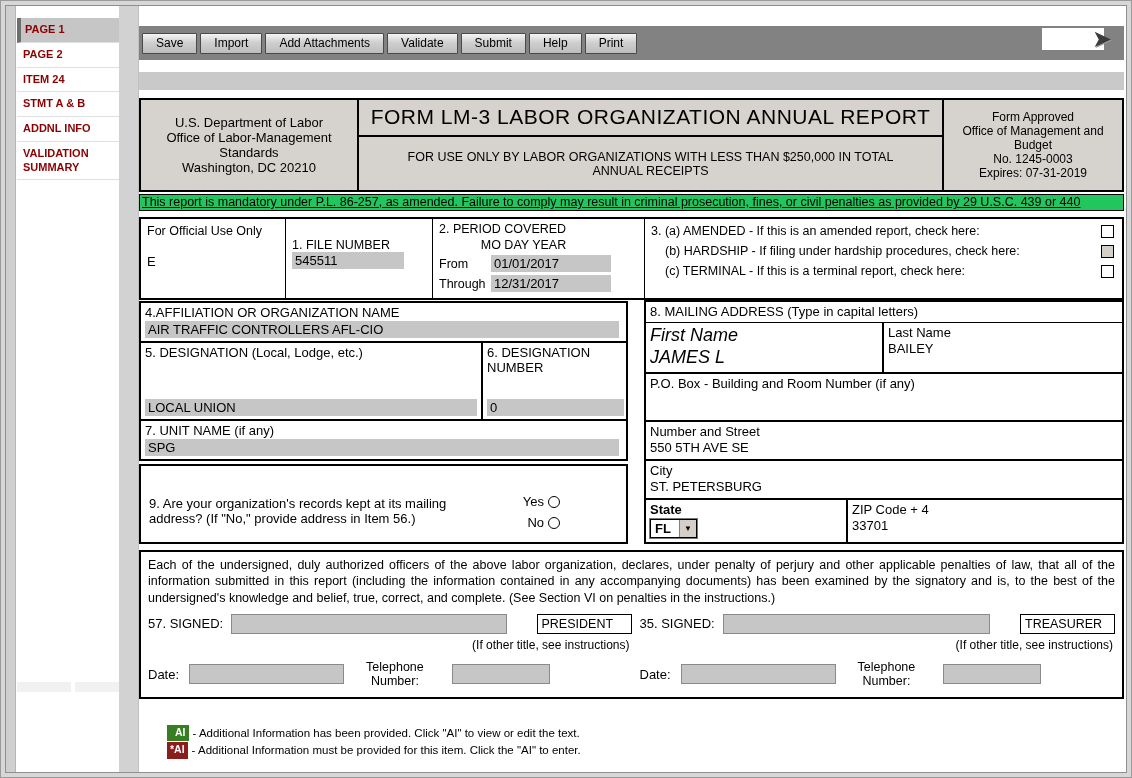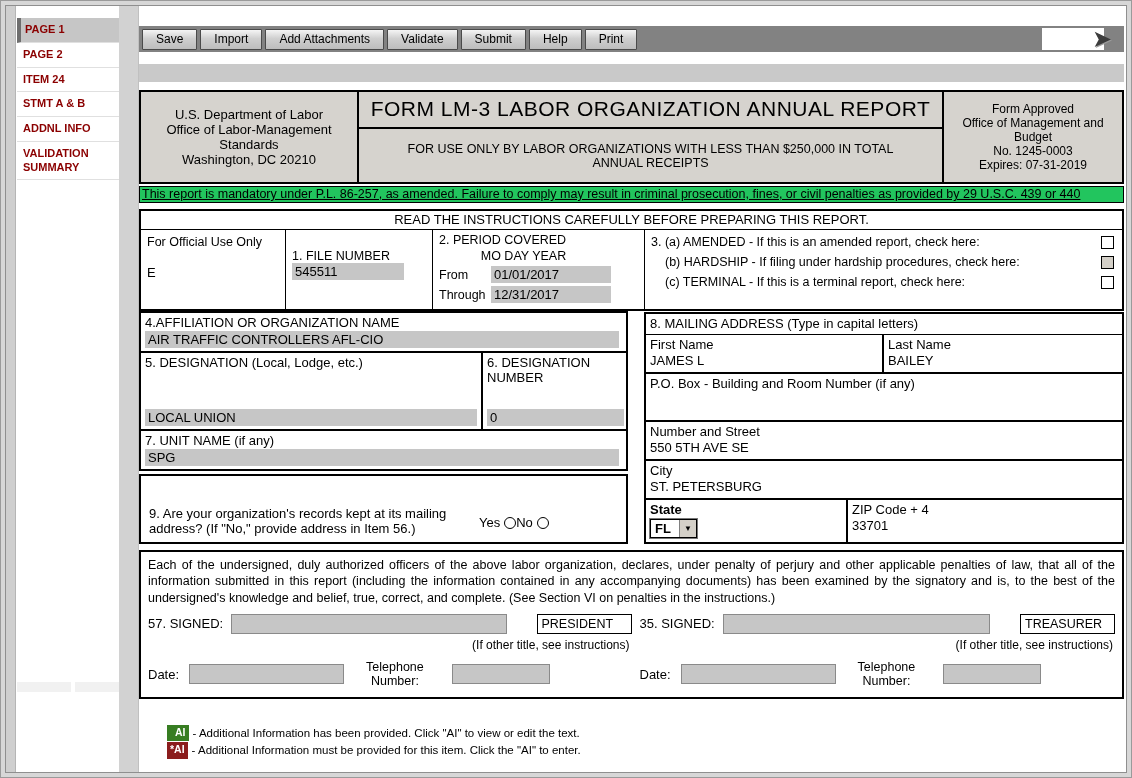--- a/index.html
+++ b/index.html
@@ -16,21 +16,21 @@
   .side-item { position:relative; padding:5px 4px 5px 6px; font-size:11px; font-weight:bold; color:#8b0000; border-bottom:1px solid #e0e0e0; cursor:pointer; line-height:1.25; }
   .side-item.active { background:#c6c6c6; border-left:4px solid #6e6e6e; padding-left:4px; }
   .ghost-block { position:absolute; height:10px; background:#f1f1f1; }
 
   
   .gutter { position:absolute; left:113px; top:0; width:20px; height:100%; background:#d2d2d2; border-right:1px solid #c0c0c0; }
 
   
   .main { position:absolute; left:133px; top:0; width:985px; height:100%; background:#fff; }
 
-  .toolbar { margin-top:20px; height:26px; background:#828282; display:flex; align-items:center; padding-left:3px; position:relative; }
+  .toolbar { margin-top:20px; height:34px; background:#828282; display:flex; align-items:center; padding-left:3px; position:relative; }
   .tb-btn { height:21px; margin-right:3px; padding:0 13px; font-size:12px; color:#000; background:linear-gradient(#f5f5f5,#cfcfcf 45%,#bdbdbd); border:1px solid #4a4a4a; border-radius:1px; display:flex; align-items:center; cursor:pointer; white-space:nowrap; }
   .send-box { position:absolute; right:20px; top:2px; width:62px; height:22px; background:#ffffff; }
   .send-arrow { position:absolute; right:-8px; top:-3px; font-size:24px; color:#3c3c3c; text-shadow:1px 1px 0 #9a9a9a; }
 
   .subbar { margin-top:12px; height:18px; background:#c9c9c9; }
 
   .header-table { margin-top:8px; display:flex; border:2px solid #000; background:#d6d3ce; min-height:94px; }
   .hdr-left { width:218px; border-right:2px solid #000; display:flex; align-items:center; justify-content:center; text-align:center; font-size:13px; padding:4px; }
   .hdr-center { flex:1; display:flex; flex-direction:column; }
   .hdr-title { border-bottom:2px solid #000; text-align:center; font-size:21px; padding:5px 2px 6px; letter-spacing:0.5px; }
@@ -63,28 +63,28 @@
   .col-left { width:489px; display:flex; flex-direction:column; }
   .box47 { border:2px solid #000; }
   .cell-item { padding:2px 4px 3px; font-size:13px; }
   .cell-item .gray-input { margin-top:1px; }
   .b47-c4 { border-bottom:2px solid #000; }
   .row56 { display:flex; border-bottom:2px solid #000; }
   .cell5 { width:342px; border-right:2px solid #000; padding:2px 4px 3px; font-size:13px; display:flex; flex-direction:column; justify-content:space-between; min-height:76px; }
   .cell6 { flex:1; padding:2px 4px 3px; font-size:13px; display:flex; flex-direction:column; justify-content:space-between; }
   .box9 { border:2px solid #000; margin-top:3px; flex:1; padding:6px 8px; display:flex; font-size:13px; }
   .q9-text { width:330px; margin-top:24px; }
-  .q9-opts { flex:1; display:flex; flex-direction:row; align-items:flex-end; justify-content:flex-start; margin-top:22px; padding-right:58px; }
+  .q9-opts { flex:1; display:flex; flex-direction:column; align-items:flex-end; justify-content:flex-start; margin-top:22px; padding-right:58px; }
   .radio-row { display:flex; align-items:center; margin-bottom:6px; }
   .radio { width:12px; height:12px; border:1px solid #000; border-radius:50%; background:#fff; margin-left:4px; }
 
   .col-right { flex:1; border:2px solid #000; display:flex; flex-direction:column; }
   .c8-head { border-bottom:1px solid #000; padding:2px 4px 3px; font-size:13px; }
   .c8-names { display:flex; border-bottom:2px solid #000; }
-  .c8-fn { width:50%; border-right:2px solid #000; padding:2px 4px 4px; font-size:13px; }
+  .c8-fn { width:50%; border-right:2px solid #000; padding:2px 4px 4px; font-size:18px;font-style:italic; }
   .c8-ln { flex:1; padding:2px 4px 4px; font-size:13px; }
   .c8-po { border-bottom:2px solid #000; padding:2px 4px; min-height:48px; font-size:13px; }
   .c8-street { border-bottom:2px solid #000; padding:2px 4px 4px; font-size:13px; }
   .c8-city { border-bottom:2px solid #000; padding:2px 4px 4px; font-size:13px; }
   .c8-sz { display:flex; flex:1; }
   .c8-state { width:202px; border-right:2px solid #000; padding:2px 4px 4px; font-size:13px;font-weight:bold; }
   .c8-zip { flex:1; padding:2px 4px 4px; font-size:13px; }
   .val-line { margin-top:1px; }
   .select { display:inline-flex; border:1px solid #000; outline:1px solid #777; background:#fff; height:19px; align-items:center; margin-top:2px; cursor:pointer; }
   .select .sel-val { padding:0 8px 0 4px; font-size:13px; }
@@ -162,21 +162,20 @@
       <div class="hdr-right pre">Form Approved
 Office of Management and
 Budget
 No. 1245-0003
 Expires: 07-31-2019</div>
     </div>
 
     <div class="notice">This report is mandatory under P.L. 86-257, as amended. Failure to comply may result in criminal prosecution, fines, or civil penalties as provided by 29 U.S.C. 439 or 440</div>
 
     <div class="table1">
-      <div class="read-row">READ THE INSTRUCTIONS CAREFULLY BEFORE PREPARING THIS REPORT.</div>
       <div class="t1-row">
         <div class="t1-c1">
           <div>For Official Use Only</div>
           <div class="e-val">E</div>
         </div>
         <div class="t1-c2">
           <div style="margin-top:14px;">1. FILE NUMBER</div>
           <div class="gray-input" style="width:112px;">545511</div>
         </div>
         <div class="t1-c3">

